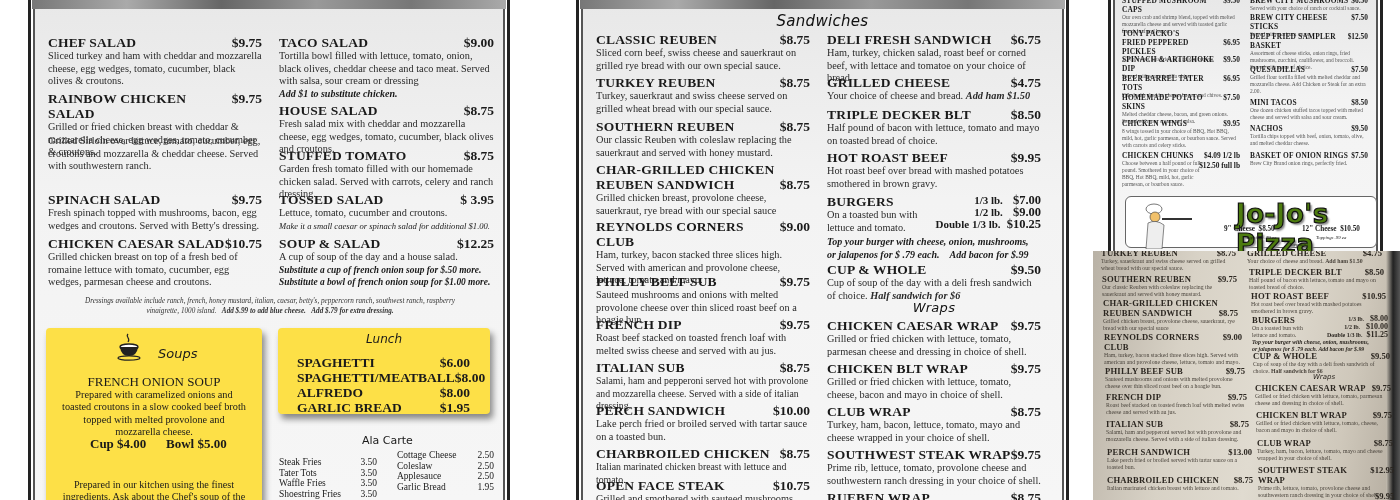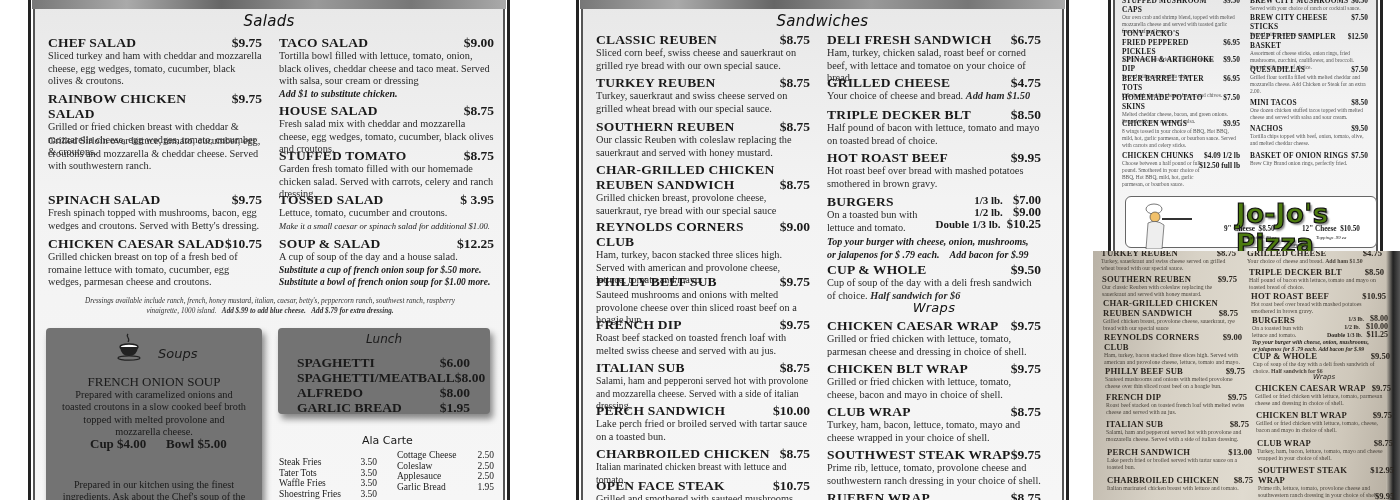--- a/index.html
+++ b/index.html
@@ -9,21 +9,21 @@
 .banner{position:absolute;left:4px;right:4px;top:0;height:10px;background:linear-gradient(90deg,#777,#aaa 20%,#666 40%,#999 60%,#777 80%,#aaa)}
 .section-title{position:absolute;font-family:"DejaVu Sans",sans-serif;font-size:15px;font-style:italic;color:#111;text-align:center;letter-spacing:0.3px}
 .item{position:absolute}
 .item .row{display:flex;justify-content:space-between;align-items:baseline}
 .item .name{font-weight:bold;font-size:13.5px;letter-spacing:0.2px;text-transform:uppercase;line-height:15px}
 .item .price{font-weight:bold;font-size:13.5px;line-height:15px;white-space:nowrap}
 .item .desc{font-size:10.3px;line-height:12.5px;color:#2a2a2a}
 .item .note{font-size:10px;line-height:12.5px;font-style:italic;font-weight:bold;color:#1a1a1a}
 .small-note{font-size:7.2px;font-style:italic;color:#333;text-align:center;position:absolute;line-height:10px}
 .small-note b{font-weight:bold}
-.card{position:absolute;background:#737373;border-radius:4px;box-shadow:3px 5px 6px rgba(0,0,0,.45)}
+.card{position:absolute;background:#fde047;border-radius:4px;box-shadow:3px 5px 6px rgba(0,0,0,.45)}
 .lunch-row{display:flex;justify-content:space-between;font-weight:bold;font-size:13.5px;line-height:15px}
 .ala{position:absolute;font-size:9.5px;line-height:10.6px}
 .ala .r{display:flex;justify-content:space-between}
 
 .sm .name{font-size:7.4px;line-height:9px}
 .sm .price{font-size:7.4px;line-height:9px}
 .sm .desc{font-size:5.4px;line-height:7px;color:#555}
 .photo{position:absolute;left:1093px;top:251px;width:307px;height:249px;background:linear-gradient(100deg,#b9b2a6,#d8d2c6 30%,#e0dbd0 55%,#cfc8bb 80%,#b3ab9e);overflow:hidden;transform-origin:left top}
 .photo .item .name{font-size:8.6px;line-height:10px;color:#2b2620}
 .photo .item .price{font-size:8.6px;line-height:10px;color:#2b2620}
@@ -33,21 +33,20 @@
 .pizza-title{position:absolute;left:110px;top:2px;font-family:"DejaVu Sans",sans-serif;font-weight:bold;font-size:26px;color:#4d7c0f;-webkit-text-stroke:1.2px #111;text-shadow:2px 2px 2px #888;letter-spacing:0.5px}
 .chef-fig{position:absolute;left:18px;top:6px;width:50px;height:46px}
 </style>
 </head>
 <body>
 
 <div class="page" style="left:0;width:540px">
   <div class="frame" style="left:28px;width:482px"></div>
   <div class="banner" style="left:32px;width:474px;height:9px"></div>
 
-  <div class="section-title" style="left:28px;width:482px;top:12px">Salads</div>
 
   <div class="item" style="left:48px;top:35px;width:214px">
     <div class="row">
         <span class="name">CHEF SALAD</span>
         <span class="price">$9.75</span>
       </div>
     <div class="desc">Sliced turkey and ham with cheddar and mozzarella cheese, egg wedges, tomato, cucumber, black olives &amp; croutons.</div>
   </div>
   <div class="item" style="left:48px;top:91px;width:214px">
     <div class="row">

